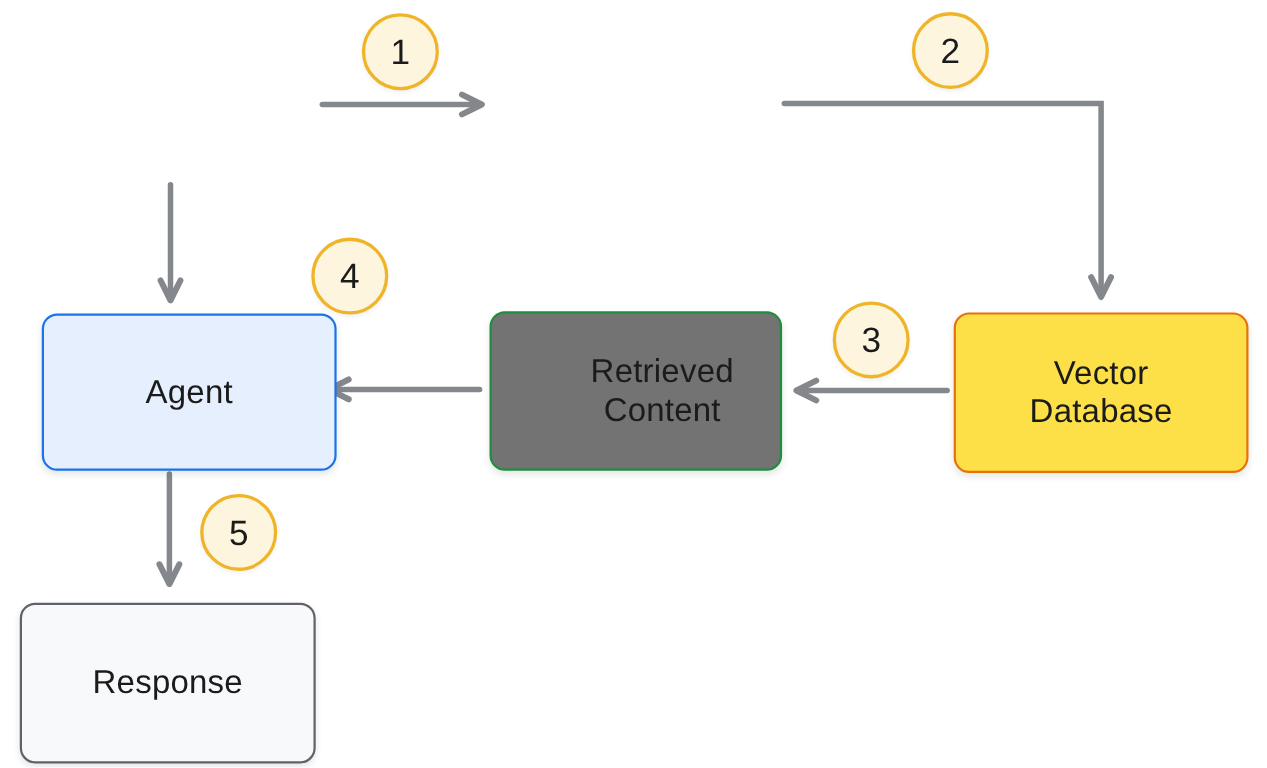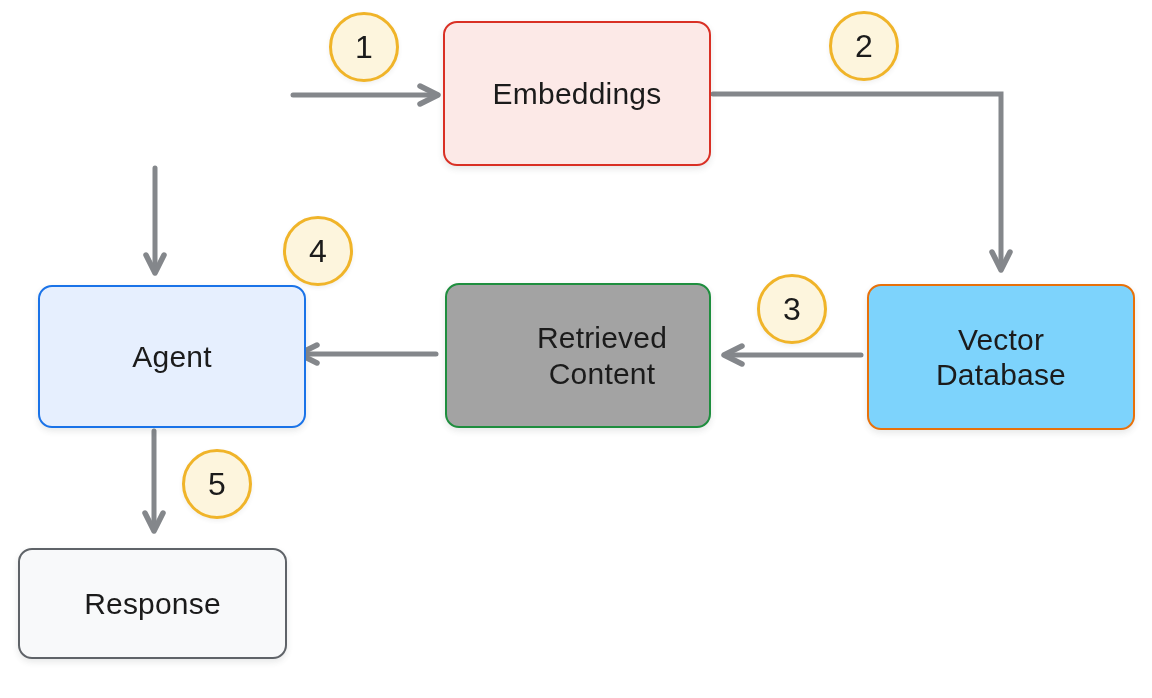--- a/index.html
+++ b/index.html
@@ -35,30 +35,30 @@
   .node .label {
     font-size: 30px;
     font-weight: 500;
     letter-spacing: 0.2px;
     color: #1b1b1b;
     line-height: 1.18;
     white-space: pre-line;
   }
   .node-gray   { background: #f8f9fa; border: 2.5px solid #5f6368; }
   .node-red    { background: #fce9e7; border: 2.5px solid #d93025; }
-  .node-orange { background: #7dd3fc; border: 2.5px solid #e8710a; }
-  .node-green  { background: #a3a3a3; border: 2.5px solid #1e8e3e; padding-left: 48px; }
+  .node-orange { background: #fde047; border: 2.5px solid #e8710a; }
+  .node-green  { background: #737373; border: 2.5px solid #1e8e3e; padding-left: 48px; }
   .node-blue   { background: #e6effe; border: 2.5px solid #1a73e8; }
 
   #node-user-query        { left: 18px;  top: 23px;  width: 270px; height: 142px; }
   #node-embeddings        { left: 443px; top: 21px;  width: 268px; height: 145px; }
   #node-vector-database   { left: 867px; top: 284px; width: 268px; height: 146px; }
   #node-retrieved-content { left: 445px; top: 283px; width: 266px; height: 145px; }
   #node-agent             { left: 20px;  top: 285px; width: 268px; height: 143px; margin-left: 18px; }
-  #node-response          { left: 18px;  top: 548px; width: 269px; height: 111px; text-align: center; }
+  #node-response          { left: 18px;  top: 548px; width: 269px; height: 146px; text-align: center; }
 
   .badge {
     position: absolute;
     box-sizing: border-box;
     width: 70px;
     height: 70px;
     border-radius: 50%;
     background: #fdf5dd;
     border: 3px solid #f0b429;
     display: flex;
@@ -92,23 +92,20 @@
       <path d="M293 95 L436 95" marker-end="url(#chevron)"></path>
       <path d="M713 94 L1001 94 L1001 268" marker-end="url(#chevron)"></path>
       <path d="M861 355 L726 355" marker-end="url(#chevron)"></path>
       <path d="M436 354 L301 354" marker-end="url(#chevron)"></path>
       <path d="M155 168 L155 271" marker-end="url(#chevron)"></path>
       <path d="M154 431 L154 529" marker-end="url(#chevron)"></path>
     </g>
   </svg>
 
 
-  <div class="node node-red" id="node-embeddings">
-    <span class="label">Embeddings</span>
-  </div>
 
   <div class="node node-orange" id="node-vector-database">
     <span class="label">Vector
 Database</span>
   </div>
 
   <div class="node node-green" id="node-retrieved-content">
     <span class="label">Retrieved
 Content</span>
   </div>

